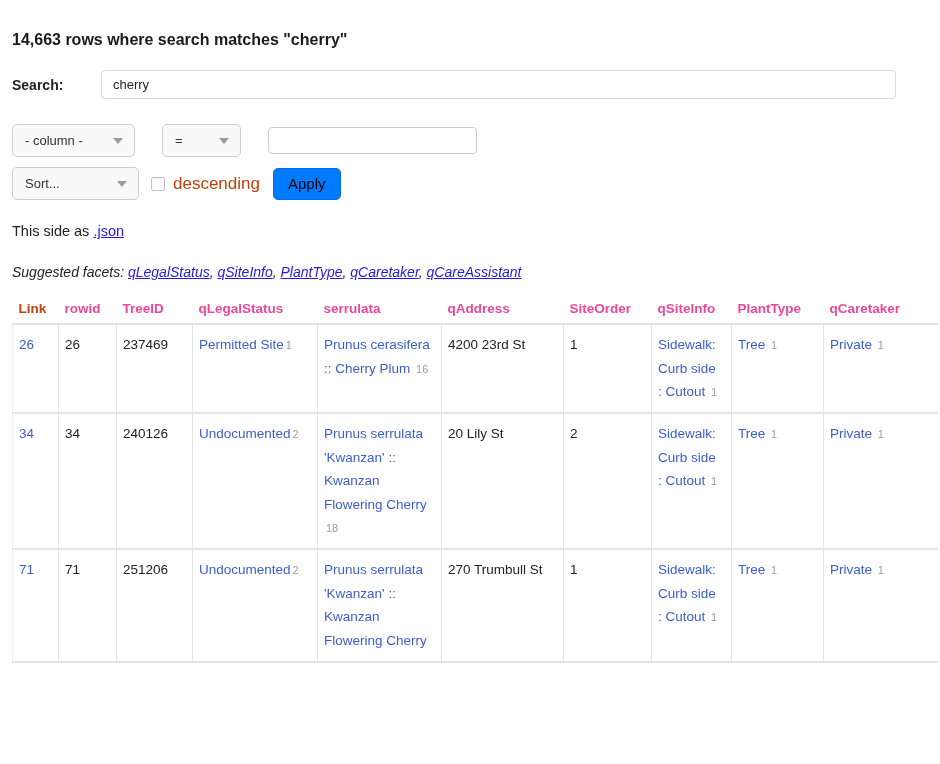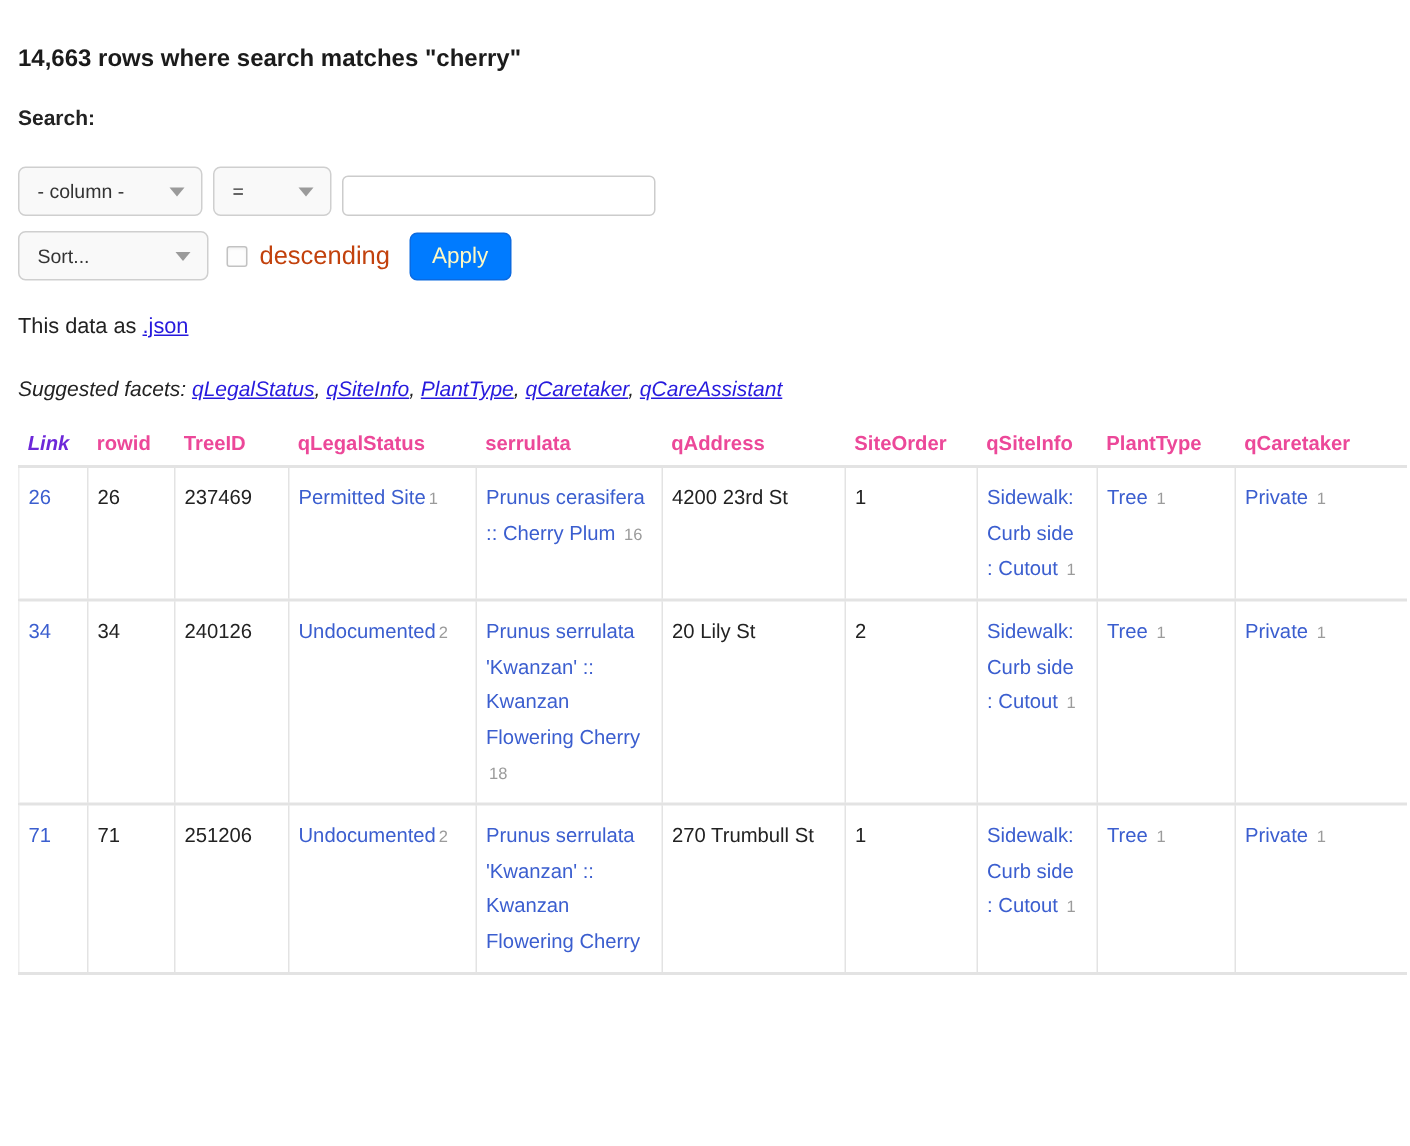--- a/index.html
+++ b/index.html
@@ -21,21 +21,21 @@
   
   .search-row { display: flex; align-items: center; margin-top: 21px; width: 884px; }
   .search-row label { font-weight: bold; font-size: 14px; width: 89px; flex: none; }
   .search-input {
     flex: 1; height: 29px; border: 1px solid #d9d9d9; border-radius: 4px;
     font-size: 13px; padding: 0 11px; color: #222; outline: none;
     font-family: "Liberation Sans", sans-serif;
   }
 
   
-  .filter-row { margin-top: 25px; display: flex; align-items: flex-end; }
+  .filter-row { margin-top: 25px; display: flex; align-items: center; gap: 20px; }
   .select {
     height: 33px; background: #f9f9f9; border: 1px solid #cfcfcf; border-radius: 5px;
     display: flex; align-items: center; justify-content: space-between;
     padding: 0 11px 0 12px; font-size: 13px; color: #333; cursor: default;
   }
   .select .arrow {
     width: 0; height: 0; margin-left: 8px;
     border-left: 5px solid transparent; border-right: 5px solid transparent;
     border-top: 6px solid #9b9b9b;
   }
@@ -49,41 +49,41 @@
   .sort-row { margin-top: 10px; display: flex; align-items: center; }
   .w-sort { width: 127px; }
   .checkbox {
     width: 14px; height: 14px; border: 1px solid #c2c2c2; border-radius: 2px;
     background: #fdfdfd; margin-left: 12px; flex: none;
     box-shadow: inset 0 1px 2px rgba(0,0,0,.05);
   }
   .desc-label { font-weight: normal; font-size: 17px; margin-left: 8px; color: #c2410c; }
   .apply-btn {
     margin-left: 13px; height: 32px; padding: 0 14px;
-    background: #007bff; color: #fef9c3; border: 1px solid #0b6ae0; border-radius: 5px;
+    background: #007bff; color: #000000; border: 1px solid #0b6ae0; border-radius: 5px;
     font-size: 15px; font-family: "Liberation Sans", sans-serif; cursor: pointer;
   }
 
   
   .sql-row { margin: 27px 0 0 0; font-size: 15px; }
   .pencil { color: #5a6bd8; margin-right: 5px; font-size: 14px; }
   a.body-link { color: #2619dd; text-decoration: underline; cursor: pointer; }
   .export-row { margin: 23px 0 0 0; font-size: 14.5px; }
   .facets-row { margin: 25px 0 0 0; font-size: 14px; font-style: italic; }
   .facet-item::after { content: ", "; color: #222; }
   .facet-item:last-child::after { content: ""; }
 
   
   table.grid { border-collapse: collapse; table-layout: fixed; width: 926px; margin-top: 15px; }
   .grid th {
     font-size: 13.5px; font-weight: bold; text-align: left;
     padding: 6px 8px 7px 6px; border-bottom: 1px solid #ccc; vertical-align: bottom;
     white-space: nowrap; overflow: hidden;
   }
-  .grid th.link-col { color: #6d28d9; font-style: italic; }
+  .grid th.link-col { color: #c2410c; }
   .grid th a { color: #ec4899; text-decoration: none; cursor: pointer; }
   .grid td {
     font-size: 13.5px; padding: 8px 8px 8px 6px; vertical-align: top;
     border: 1px solid #e3e3e3; border-top: none; line-height: 1.75; color: #222;
   }
   .grid tr { border-bottom: 2px solid #e3e3e3; }
   .grid td:first-child { border-left-color: #eee; }
   .grid td:last-child { border-right: none; }
   .grid td a { color: #3b5ecf; text-decoration: none; cursor: pointer; }
   .count { color: #9b9b9b; font-size: 11px; margin-left: 2px; }
@@ -91,20 +91,21 @@
 </head>
 <body>
 
 <div class="page">
 
 
   <p class="summary">14,663 rows where search matches "cherry"</p>
 
   <div class="search-row">
     <label>Search:</label>
+    <input class="search-input" type="text" value="cherry" style="">
   </div>
 
   <div class="filter-row">
     <div class="select w-column">
       <span>- column -</span>
       <span class="arrow"></span>
     </div>
     <div class="select w-op">
       <span>=</span>
       <span class="arrow"></span>
@@ -117,21 +118,21 @@
       <span>Sort...</span>
       <span class="arrow"></span>
     </div>
     <span class="checkbox"></span>
     <span class="desc-label">descending</span>
     <button class="apply-btn">Apply</button>
   </div>
 
 
   <p class="export-row">
-    <span>This data as </span><a class="body-link">.json</a>
+    <span>This side as </span><a class="body-link">.json</a>
   </p>
 
   <p class="facets-row">
     <span>Suggested facets: </span><span class="facet-item"><a class="body-link">qLegalStatus</a></span><span class="facet-item"><a class="body-link">qSiteInfo</a></span><span class="facet-item"><a class="body-link">PlantType</a></span><span class="facet-item"><a class="body-link">qCaretaker</a></span><span class="facet-item"><a class="body-link">qCareAssistant</a></span>
   </p>
 
   <table class="grid">
     <colgroup>
       <col style="width:46px">
         <col style="width:58px">

